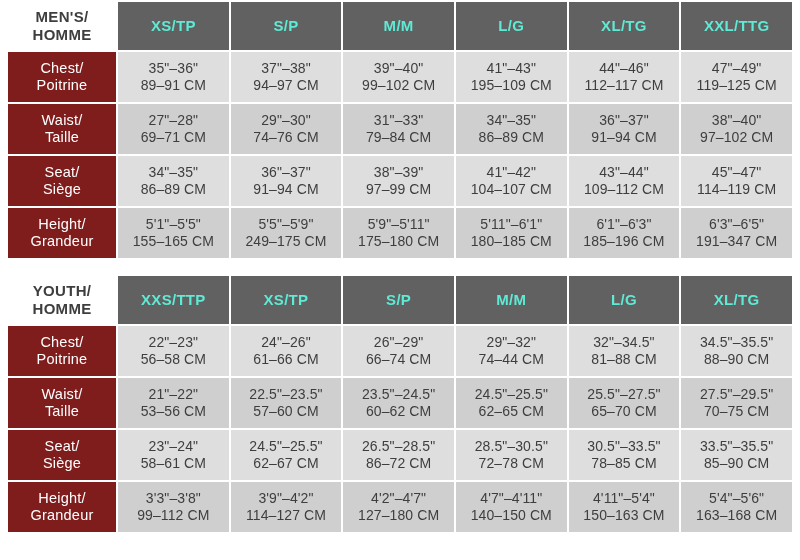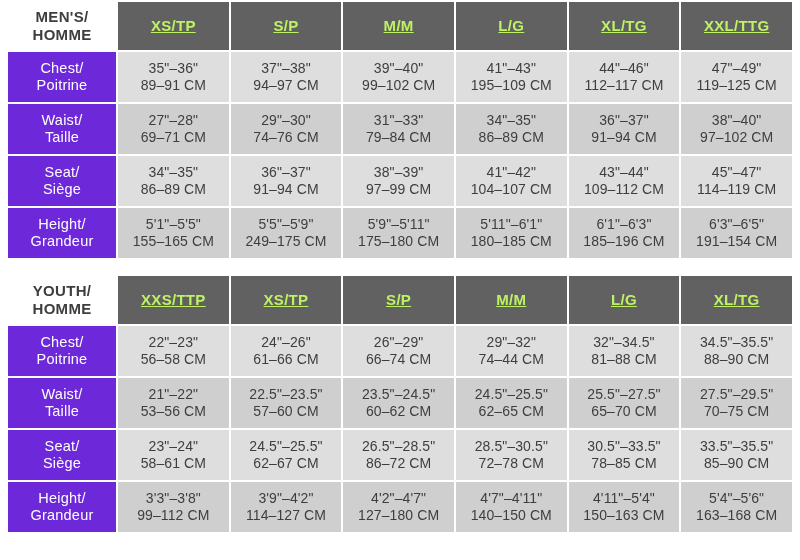--- a/index.html
+++ b/index.html
@@ -39,32 +39,31 @@
     font-weight: bold;
     font-size: 15px;
     line-height: 18px;
     text-align: center;
     vertical-align: middle;
     height: 48px;
     letter-spacing: 0.3px;
   }
   .head-cell {
     background: #616161;
-    color: #bef264;
+    color: #5eead4;
     font-weight: bold;
     font-size: 15px;
     line-height: 18px;
     text-align: center;
     vertical-align: middle;
     height: 48px;
     letter-spacing: 0.3px;
-    text-decoration: underline;
   }
   .row-label {
-    background: #6d28d9;
+    background: #7f1d1d;
     color: #ffffff;
     font-size: 14.5px;
     line-height: 17px;
     text-align: center;
     vertical-align: middle;
     height: 50px;
     letter-spacing: 0.2px;
   }
   .data-cell {
     color: #3e3e3e;
@@ -220,21 +219,21 @@
         <td class="data-cell shade-dark">
           <span class="line2">5'11"–6'1"</span>
           <span class="line2">180–185 CM</span>
         </td>
         <td class="data-cell shade-dark">
           <span class="line2">6'1"–6'3"</span>
           <span class="line2">185–196 CM</span>
         </td>
         <td class="data-cell shade-dark">
           <span class="line2">6'3"–6'5"</span>
-          <span class="line2">191–154 CM</span>
+          <span class="line2">191–347 CM</span>
         </td>
       </tr>
     </tbody>
   </table>
 
   <table class="size-table">
     <colgroup>
       <col class="col-first">
       <col>
         <col>

